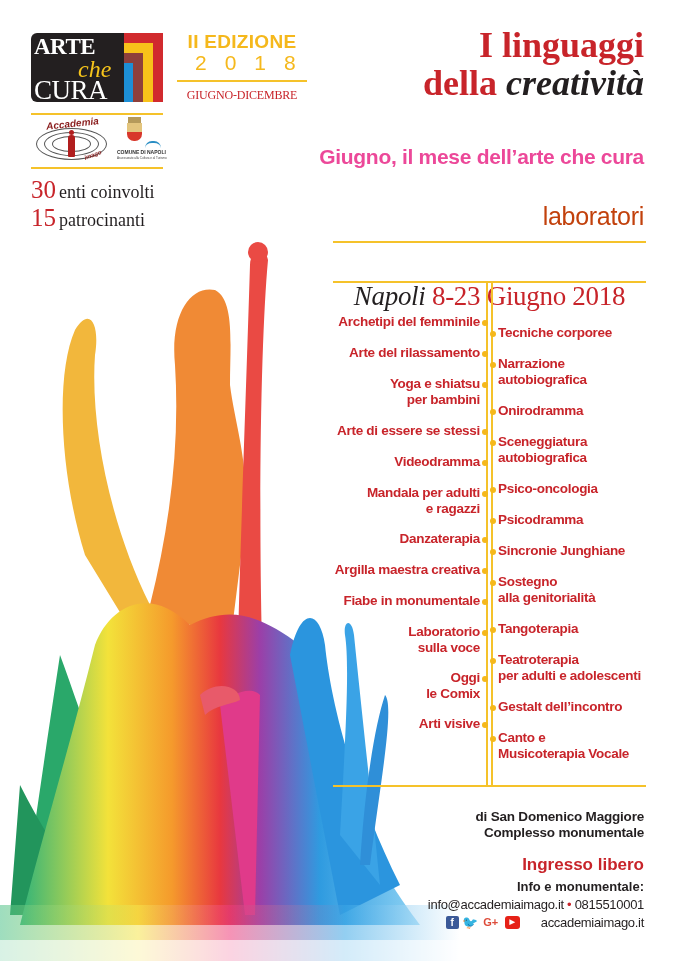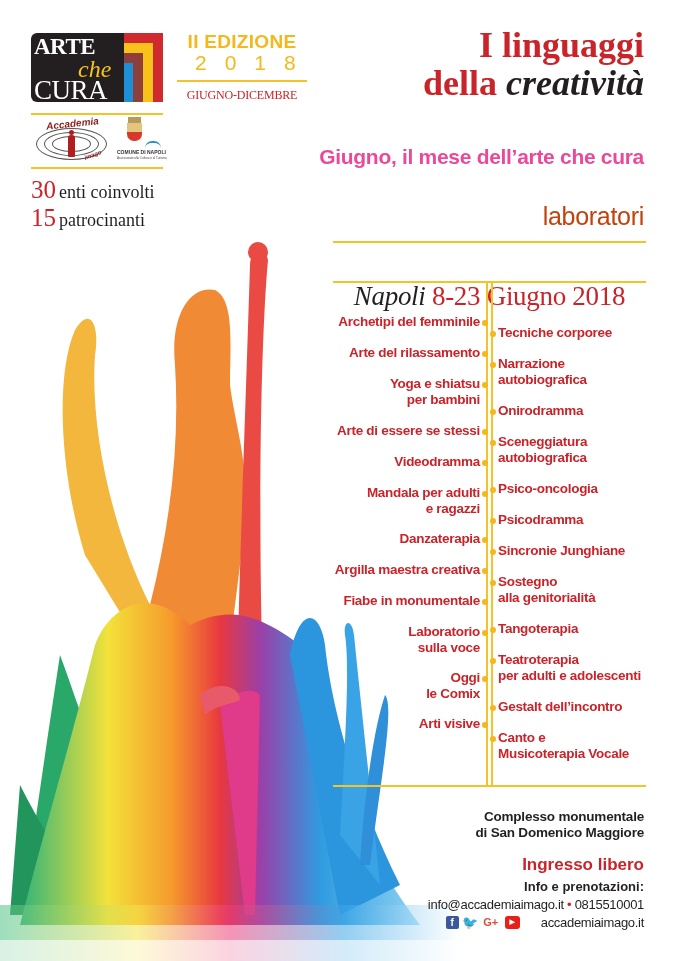--- a/index.html
+++ b/index.html
@@ -277,26 +277,26 @@
 <div class="item right-item" style="top:652px;"><span>Teatroterapia</span><br><span>per adulti e adolescenti</span></div>
 <div class="abs dot" style="left:490px;top:658px;"></div>
 
 <div class="item right-item" style="top:699px;"><span>Gestalt dell’incontro</span></div>
 <div class="abs dot" style="left:490px;top:705px;"></div>
 
 <div class="item right-item" style="top:730px;"><span>Canto e</span><br><span>Musicoterapia Vocale</span></div>
 <div class="abs dot" style="left:490px;top:736px;"></div>
 
 <div class="abs venue">
+  <div>di San Domenico Maggiore</div>
   <div>Complesso monumentale</div>
-  <div>di San Domenico Maggiore</div>
 </div>
 
 <div class="abs ingresso">Ingresso libero</div>
-<div class="abs info-label">Info e prenotazioni:</div>
+<div class="abs info-label">Info e monumentale:</div>
 <div class="abs contact"><span>info@accademiaimago.it</span><span class="sep"> • </span><span>0815510001</span></div>
 
 <div class="abs social">
   <span class="soc soc-fb">f</span>
   <span class="soc soc-tw">🐦</span>
   <span class="soc soc-gp">G+</span>
   <span class="soc soc-yt">▶</span>
   <span class="website">accademiaimago.it</span>
 </div>
 

